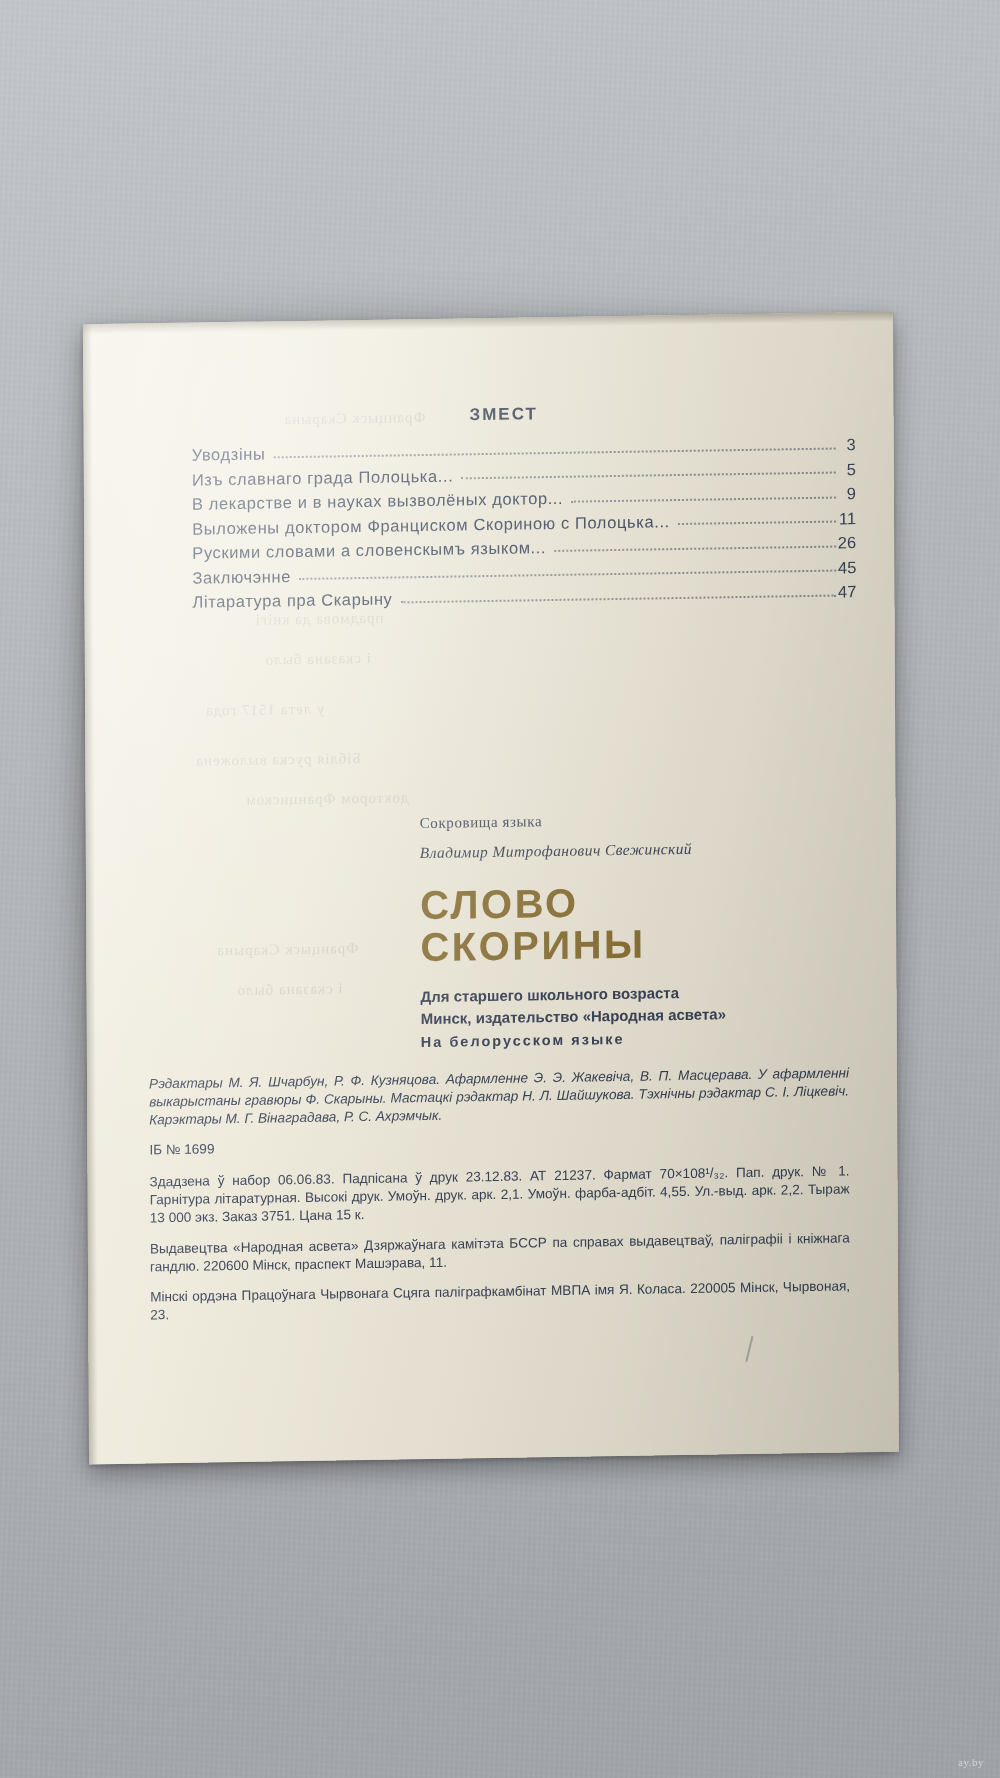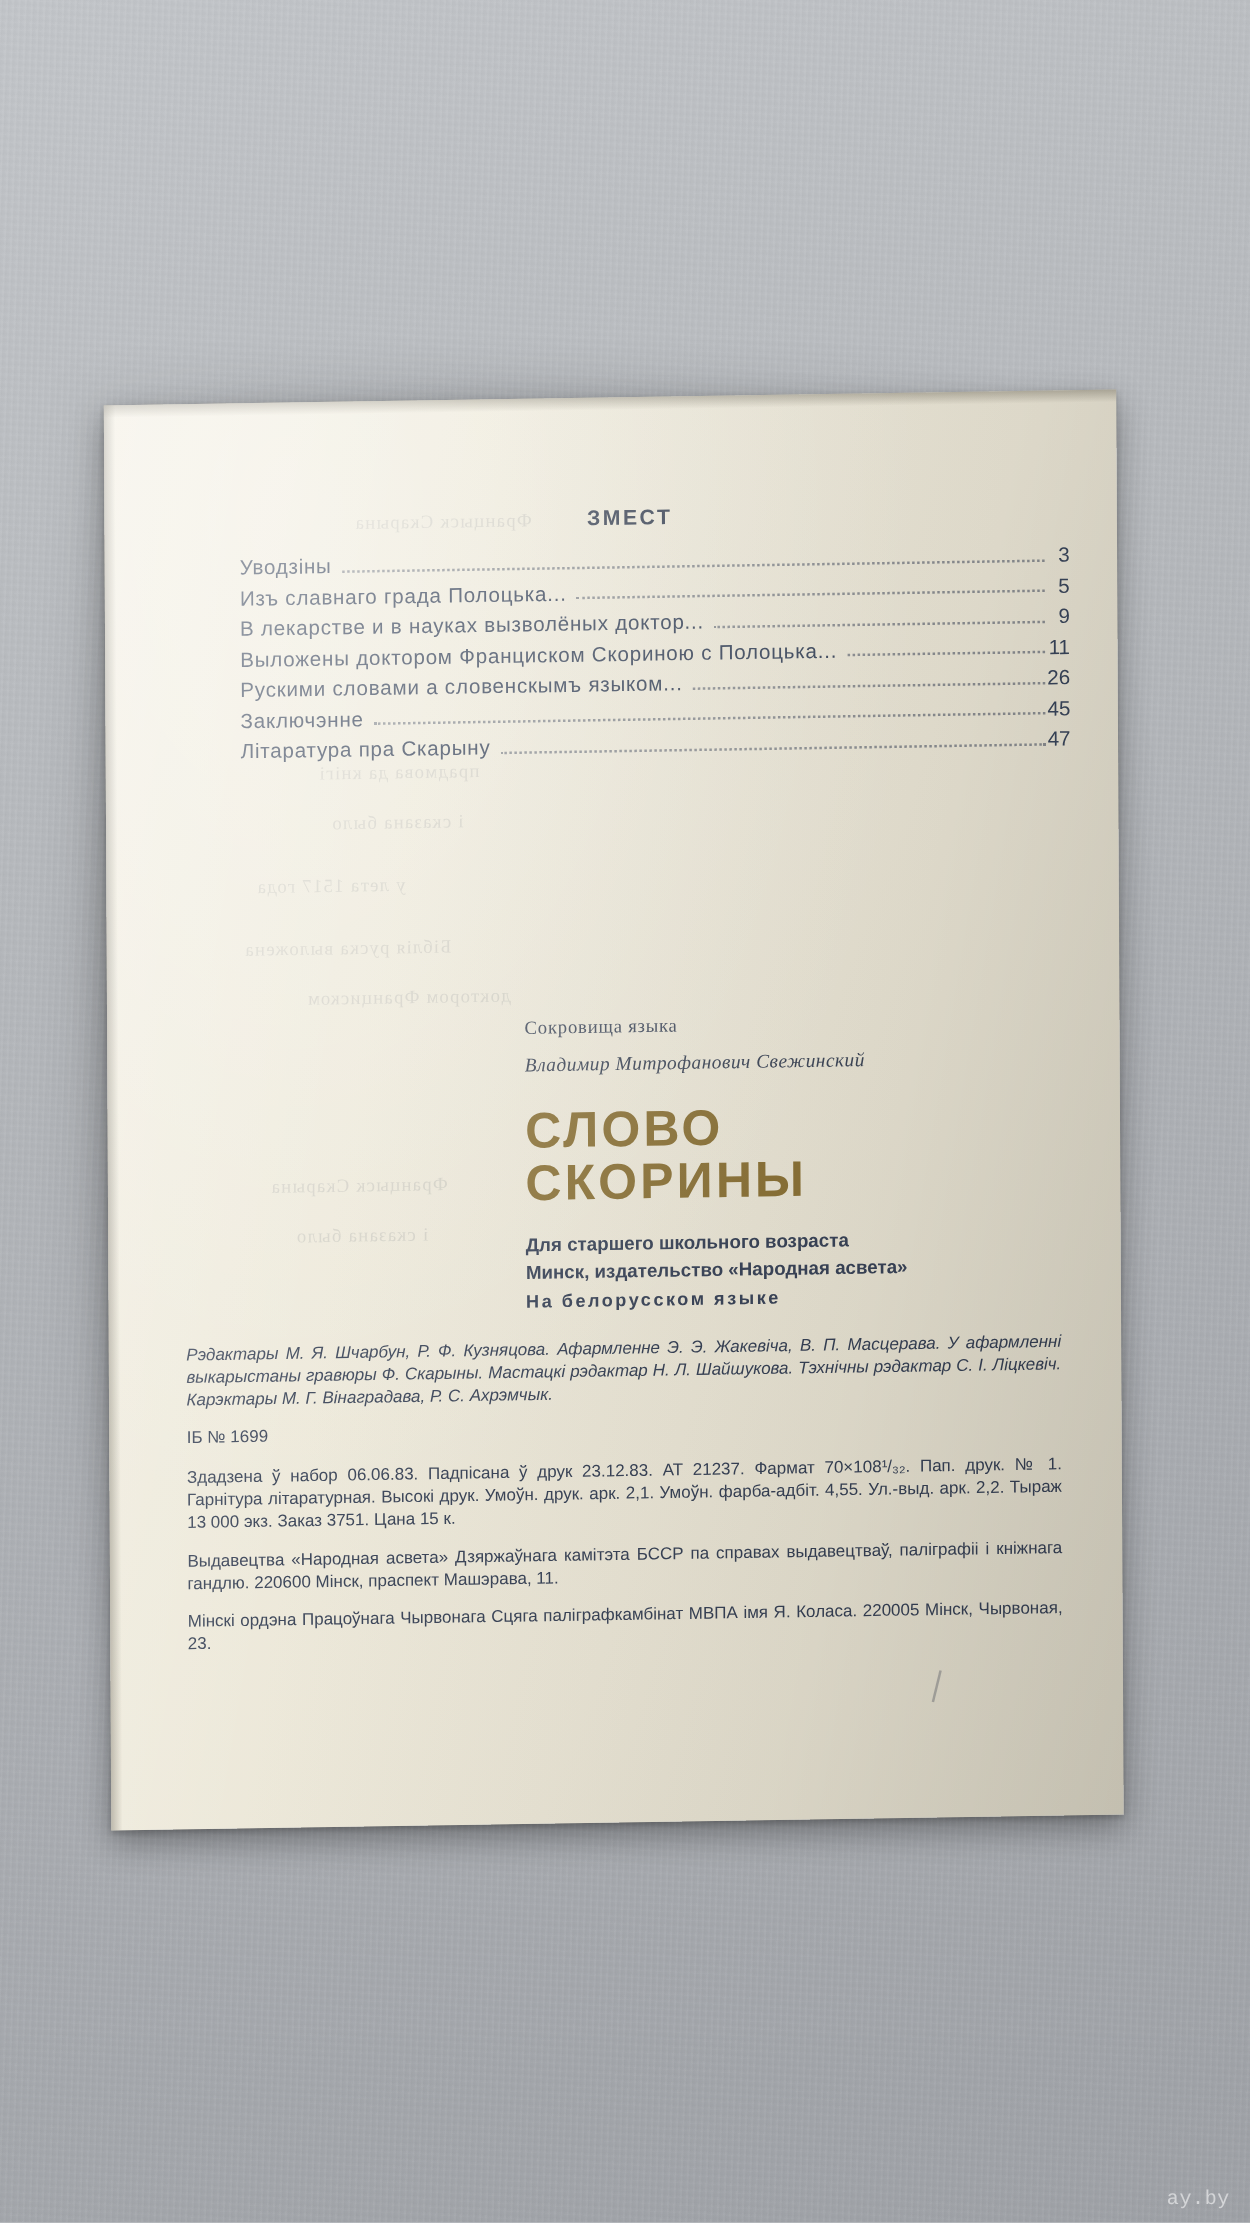--- a/index.html
+++ b/index.html
@@ -198,22 +198,22 @@
   }
   .imprint p { margin: 0 0 12px 0; }
   .imprint .it { font-style: italic; }
   .imprint .ib { margin-bottom: 14px; }
 
   
   .watermark {
     position: absolute;
     right: 16px;
     bottom: 10px;
-    font-family: Liberation Mono, monospace;
-    font-size: 16px;
+    font-family: Liberation Serif, serif;
+    font-size: 11px;
     color: rgba(255,255,255,0.55);
     letter-spacing: .5px;
   }
   .pen-mark {
     position: absolute;
     left: 660px;
     top: 1022px;
     width: 2px;
     height: 26px;
     background: rgba(70,75,90,0.35);

